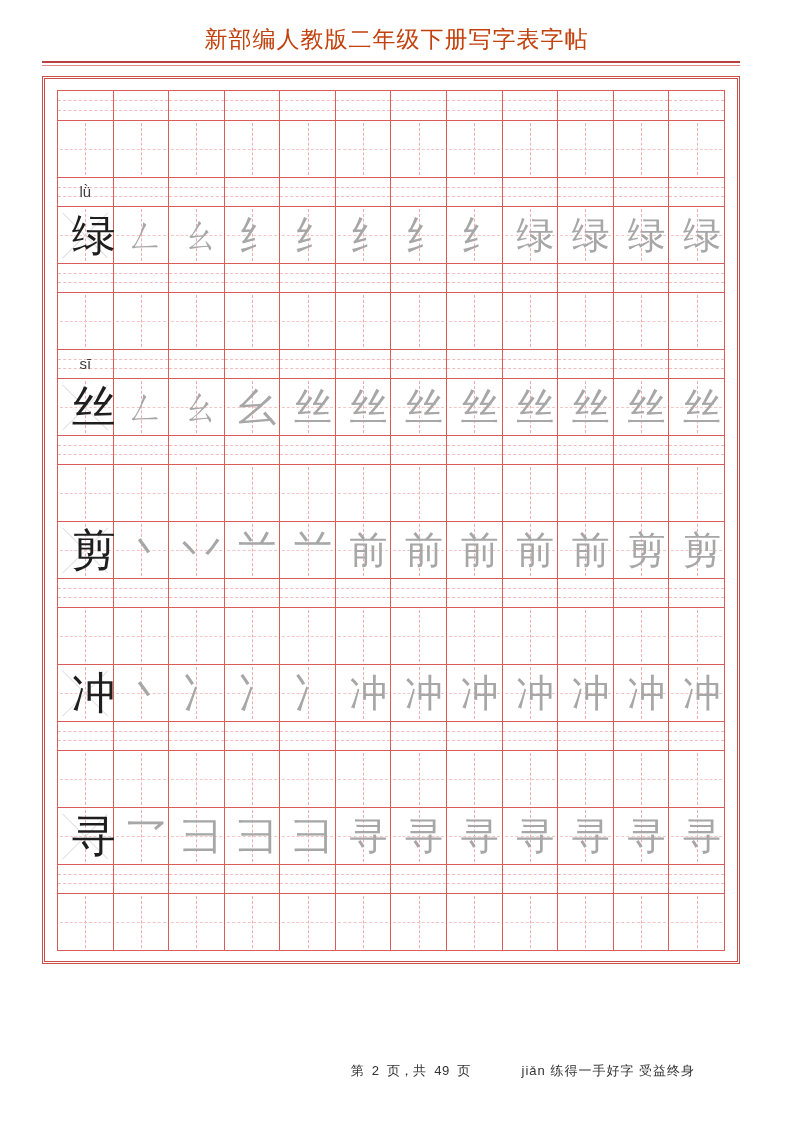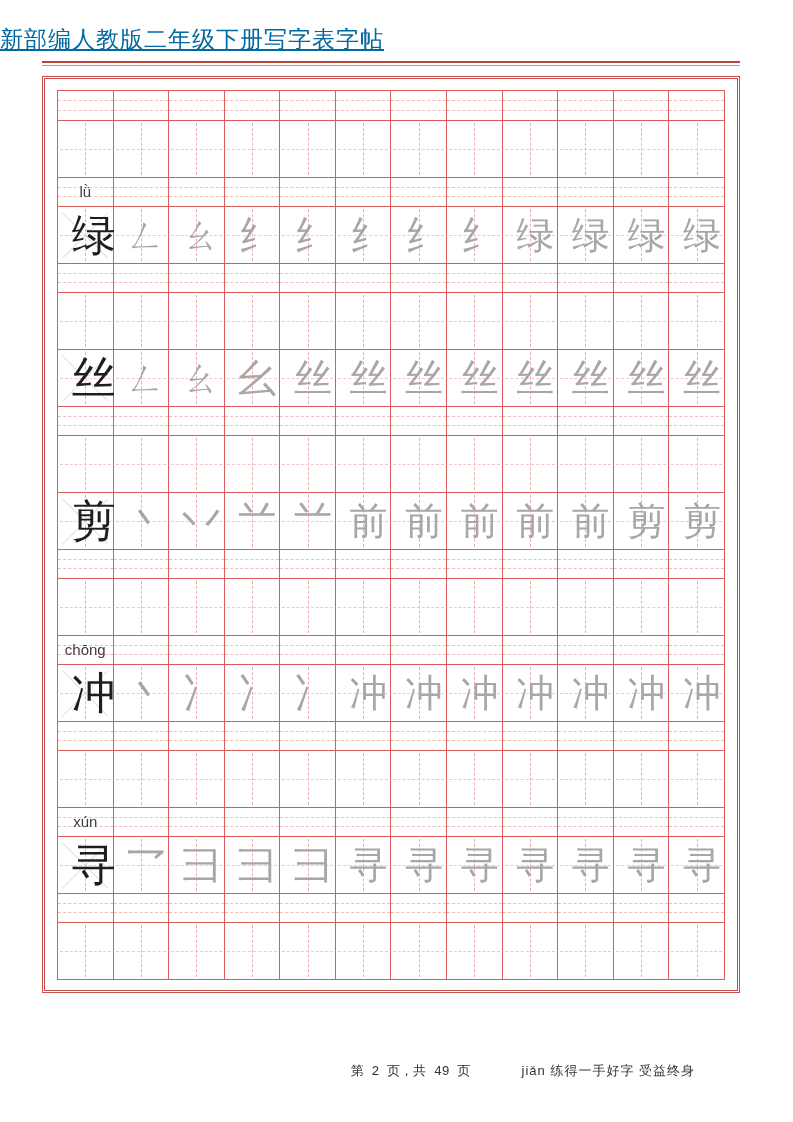--- a/index.html
+++ b/index.html
@@ -5,27 +5,26 @@
   html,body{margin:0;padding:0;background:#fff;}
   .page{
     position:relative;
     width:793px;height:1122px;
     background:#ffffff;
     font-family:"Liberation Sans", sans-serif;
     overflow:hidden;
   }
   .title{
     margin-top:24px;
-    text-align:left;
+    text-align:center;
     font-size:23px;
     letter-spacing:1px;
-    color:#0369a1;
+    color:#c2410c;
     height:30px;
     line-height:30px;
-    text-decoration:underline;
   }
   .content{margin-left:42px;width:698px;}
   .title-rule{
     margin-top:7px;
     height:2px;
     border-top:2px solid #b8423e;
     border-bottom:1px solid #e08d89;
   }
   .sheet{
     margin-top:10px;
@@ -206,20 +205,36 @@
             <div class="cellbase cell"></div>
             <div class="cellbase cell"></div>
             <div class="cellbase cell"></div>
             <div class="cellbase cell"></div>
             <div class="cellbase cell"></div>
             <div class="cellbase cell"></div>
             <div class="cellbase cell"></div>
             <div class="cellbase cell"></div>
             <div class="cellbase cell"></div>
           </div>
+          <div class="row prow">
+            <div class="cellbase pcell">
+              <span class="pinyin-text">sī</span>
+            </div>
+            <div class="cellbase pcell"></div>
+            <div class="cellbase pcell"></div>
+            <div class="cellbase pcell"></div>
+            <div class="cellbase pcell"></div>
+            <div class="cellbase pcell"></div>
+            <div class="cellbase pcell"></div>
+            <div class="cellbase pcell"></div>
+            <div class="cellbase pcell"></div>
+            <div class="cellbase pcell"></div>
+            <div class="cellbase pcell"></div>
+            <div class="cellbase pcell"></div>
+          </div>
           <div class="row crow">
             <div class="cellbase cell">
               <div class="diag d1"></div>
               <div class="diag d2"></div>
               <span class="glyph hanzi-black">丝</span>
             </div>
             <div class="cellbase cell">
               <span class="glyph hanzi-gray">ㄥ</span>
             </div>
             <div class="cellbase cell">
@@ -342,36 +357,20 @@
             <div class="cellbase cell"></div>
             <div class="cellbase cell"></div>
             <div class="cellbase cell"></div>
             <div class="cellbase cell"></div>
             <div class="cellbase cell"></div>
             <div class="cellbase cell"></div>
             <div class="cellbase cell"></div>
             <div class="cellbase cell"></div>
             <div class="cellbase cell"></div>
           </div>
-          <div class="row prow">
-            <div class="cellbase pcell">
-              <span class="pinyin-text">chōng</span>
-            </div>
-            <div class="cellbase pcell"></div>
-            <div class="cellbase pcell"></div>
-            <div class="cellbase pcell"></div>
-            <div class="cellbase pcell"></div>
-            <div class="cellbase pcell"></div>
-            <div class="cellbase pcell"></div>
-            <div class="cellbase pcell"></div>
-            <div class="cellbase pcell"></div>
-            <div class="cellbase pcell"></div>
-            <div class="cellbase pcell"></div>
-            <div class="cellbase pcell"></div>
-          </div>
           <div class="row crow">
             <div class="cellbase cell">
               <div class="diag d1"></div>
               <div class="diag d2"></div>
               <span class="glyph hanzi-black">冲</span>
             </div>
             <div class="cellbase cell">
               <span class="glyph hanzi-gray">丶</span>
             </div>
             <div class="cellbase cell">
@@ -425,36 +424,20 @@
             <div class="cellbase cell"></div>
             <div class="cellbase cell"></div>
             <div class="cellbase cell"></div>
             <div class="cellbase cell"></div>
             <div class="cellbase cell"></div>
             <div class="cellbase cell"></div>
             <div class="cellbase cell"></div>
             <div class="cellbase cell"></div>
             <div class="cellbase cell"></div>
             <div class="cellbase cell"></div>
-          </div>
-          <div class="row prow">
-            <div class="cellbase pcell">
-              <span class="pinyin-text">xún</span>
-            </div>
-            <div class="cellbase pcell"></div>
-            <div class="cellbase pcell"></div>
-            <div class="cellbase pcell"></div>
-            <div class="cellbase pcell"></div>
-            <div class="cellbase pcell"></div>
-            <div class="cellbase pcell"></div>
-            <div class="cellbase pcell"></div>
-            <div class="cellbase pcell"></div>
-            <div class="cellbase pcell"></div>
-            <div class="cellbase pcell"></div>
-            <div class="cellbase pcell"></div>
           </div>
           <div class="row crow">
             <div class="cellbase cell">
               <div class="diag d1"></div>
               <div class="diag d2"></div>
               <span class="glyph hanzi-black">寻</span>
             </div>
             <div class="cellbase cell">
               <span class="glyph hanzi-gray">乛</span>
             </div>

